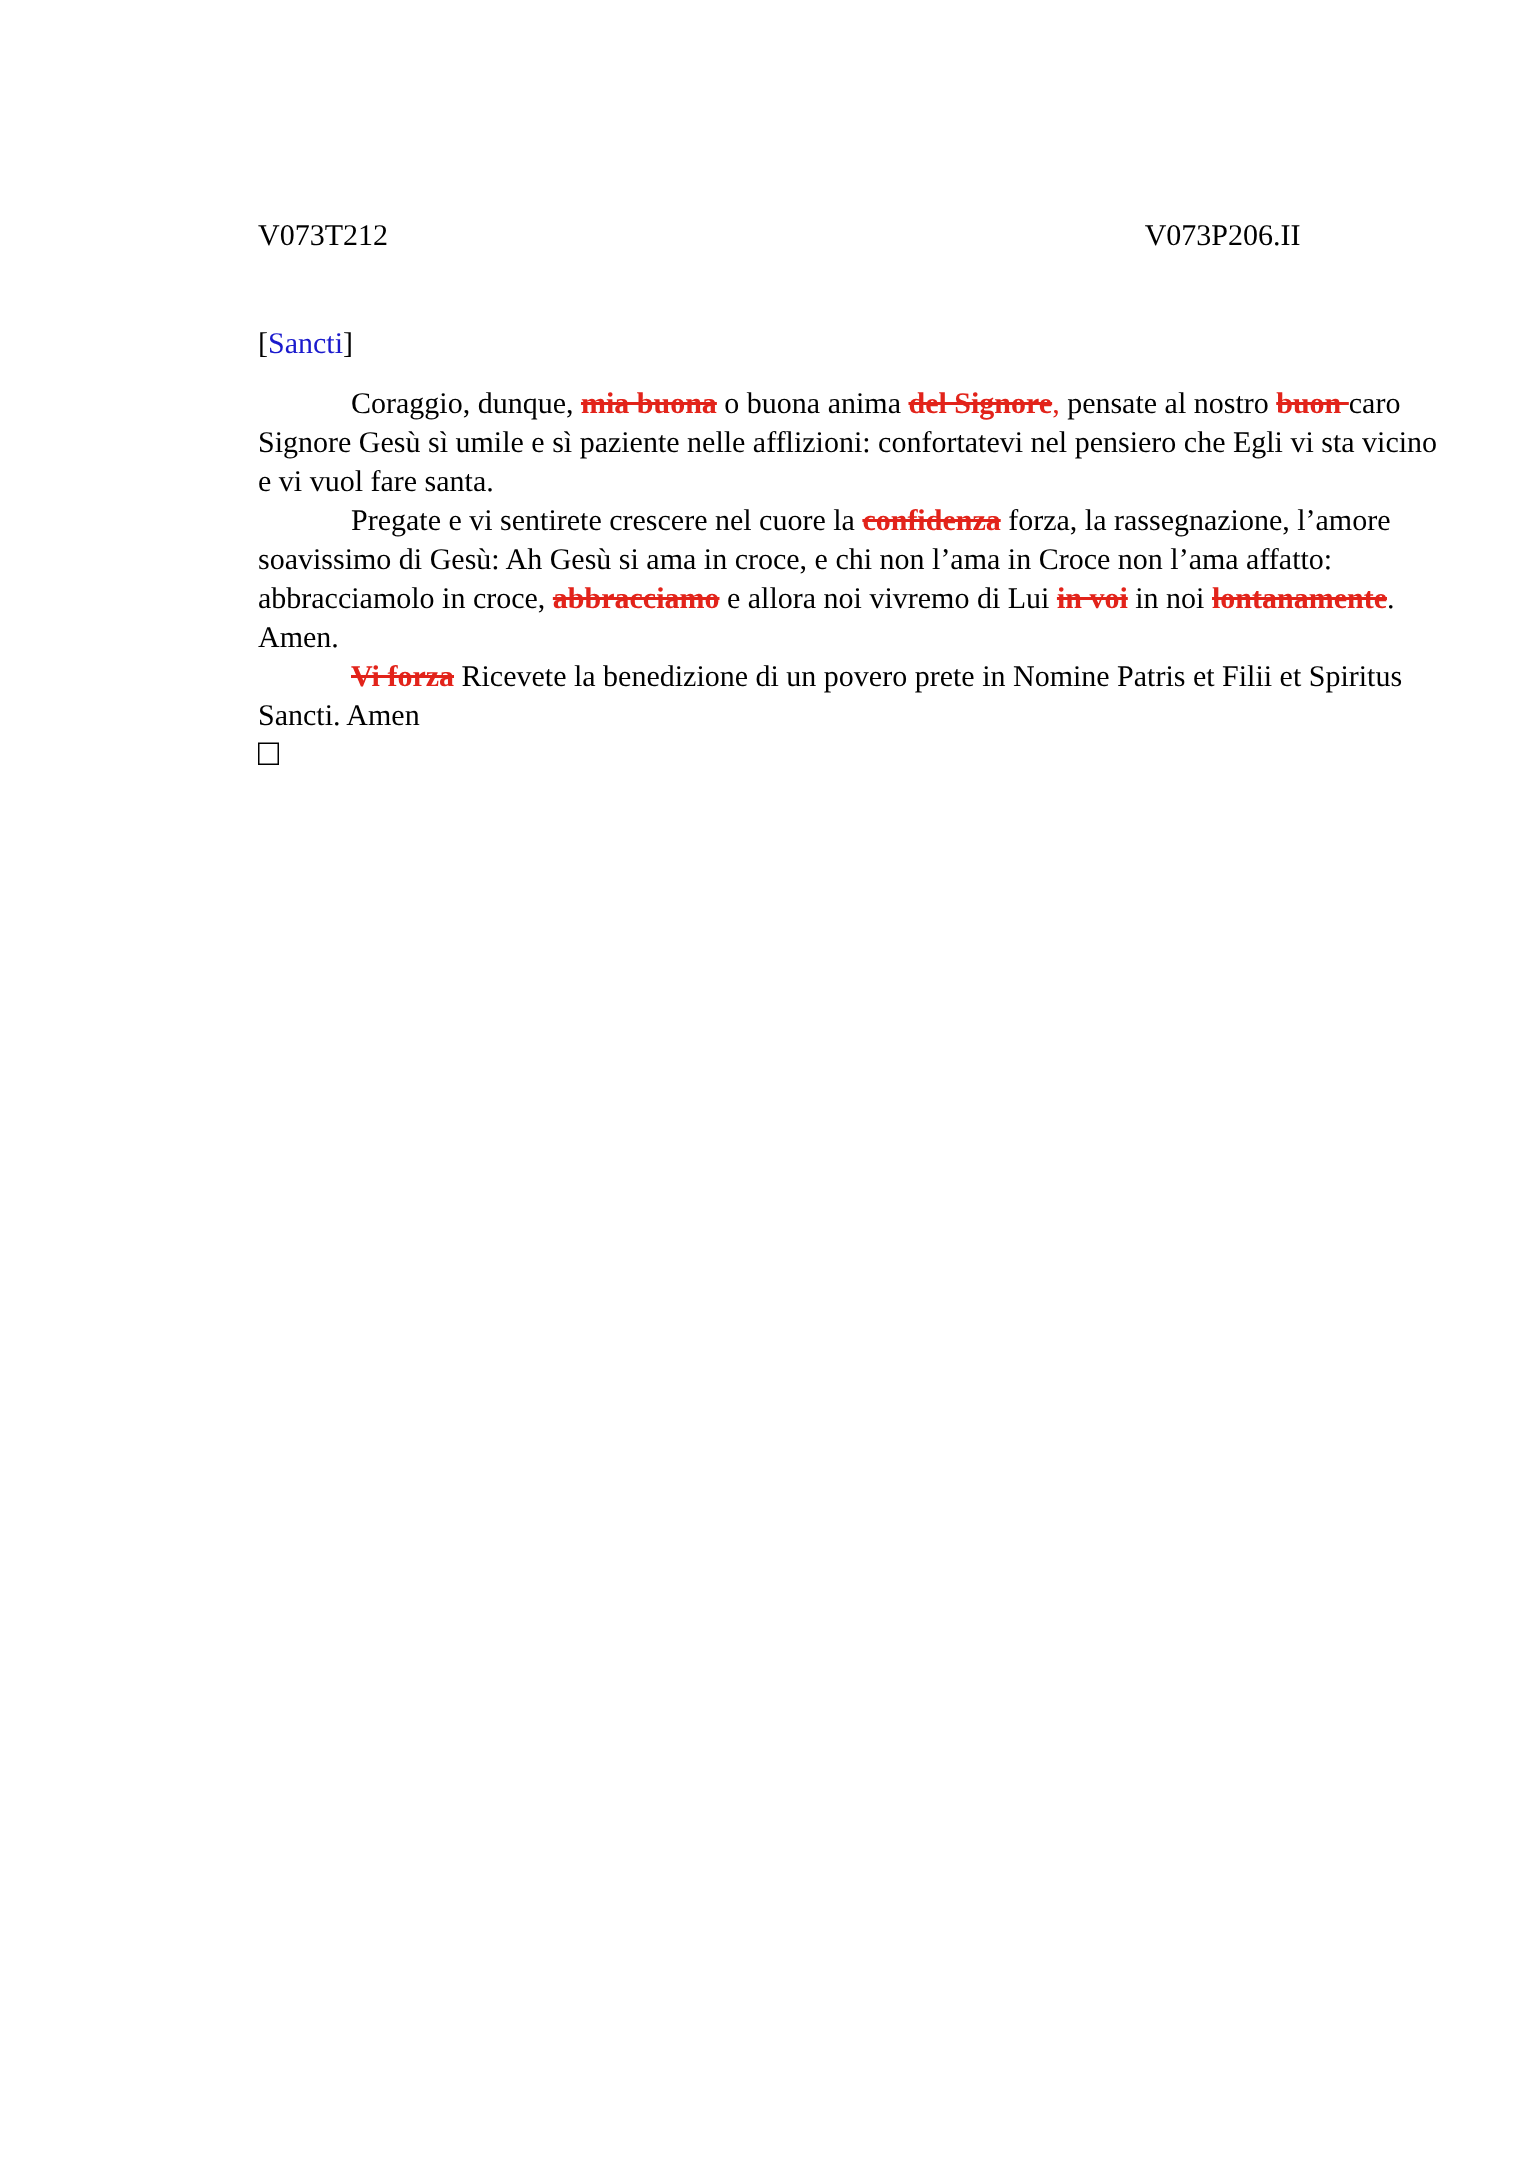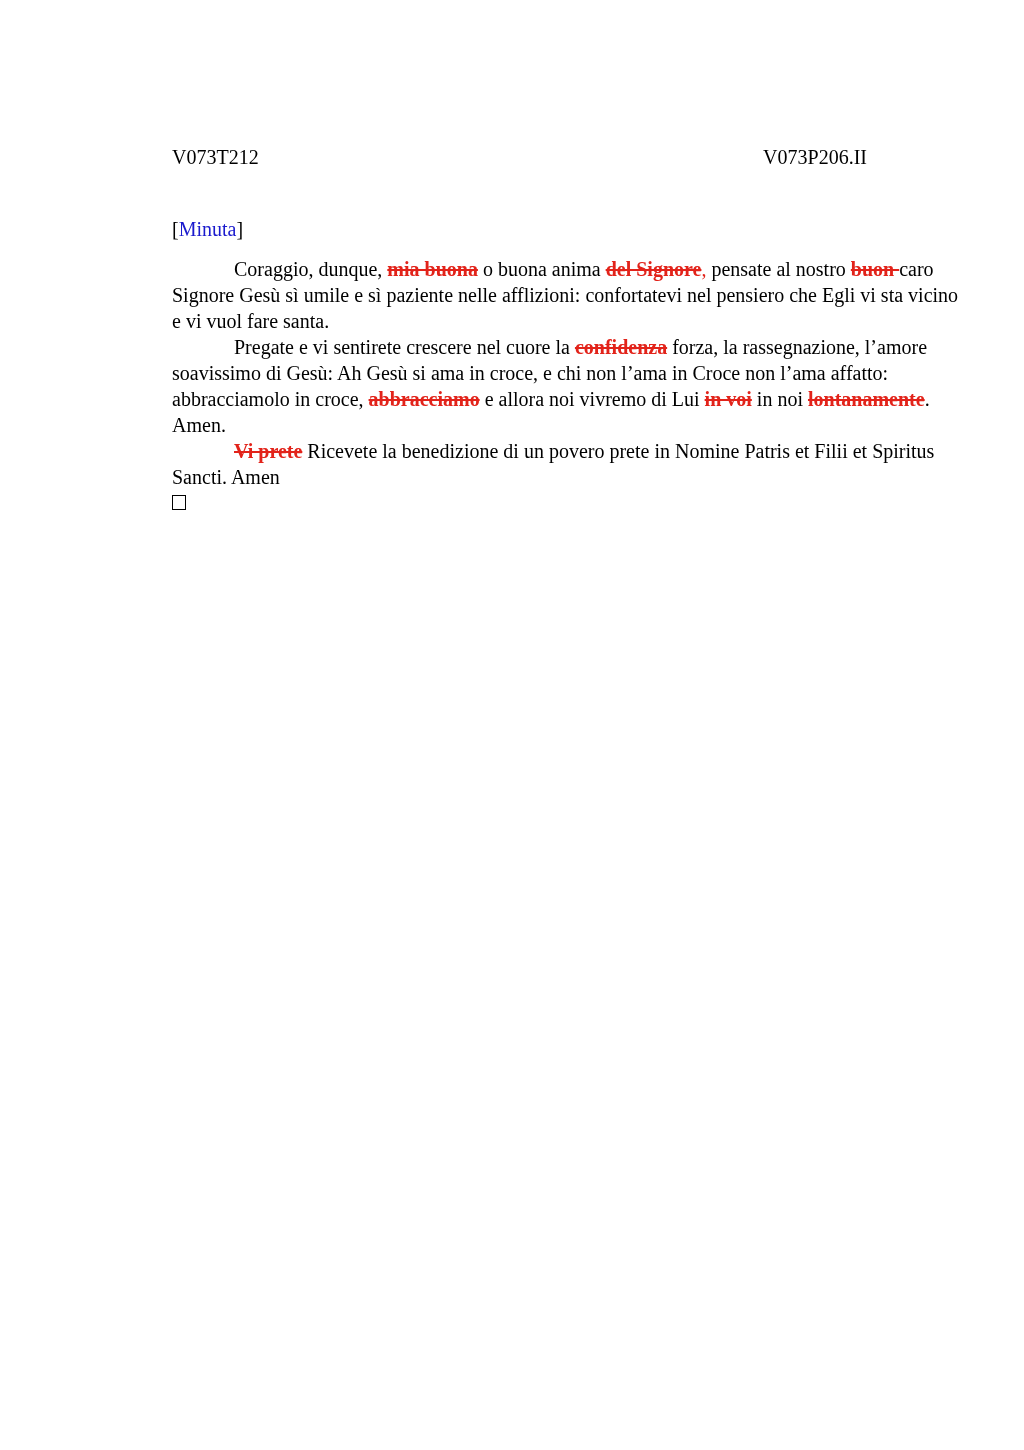--- a/index.html
+++ b/index.html
@@ -62,25 +62,25 @@
 <body>
 
 <div class="page">
 
   <div class="header-row">
     <span>V073T212</span>
     <span>V073P206.II</span>
   </div>
 
   <div class="minuta-row">
-    <span>[</span><span class="minuta-word">Minuta</span><span>]</span>
+    <span>[</span><span class="minuta-word">Sancti</span><span>]</span>
   </div>
 
   <div class="content">
     <p class="para"><span class="seg-plain">Coraggio, dunque, </span><span class="seg-deleted">mia buona</span><span class="seg-plain"> o buona anima </span><span class="seg-deleted">del Signore</span><span class="seg-red">,</span><span class="seg-plain"> pensate al nostro </span><span class="seg-deleted">buon </span><span class="seg-plain">caro Signore Gesù sì umile e sì paziente nelle afflizioni: confortatevi nel pensiero che Egli vi sta vicino e vi vuol fare santa.</span></p>
     <p class="para"><span class="seg-plain">Pregate e vi sentirete crescere nel cuore la </span><span class="seg-deleted">confidenza</span><span class="seg-plain"> forza, la rassegnazione, l’amore soavissimo di Gesù: Ah Gesù si ama in croce, e chi non l’ama in Croce non l’ama affatto: abbracciamolo in croce, </span><span class="seg-deleted">abbracciamo</span><span class="seg-plain"> e allora noi vivremo di Lui </span><span class="seg-deleted">in voi</span><span class="seg-plain"> in noi </span><span class="seg-deleted">lontanamente</span><span class="seg-plain">. Amen.</span></p>
-    <p class="para"><span class="seg-deleted">Vi prete</span><span class="seg-plain"> Ricevete la benedizione di un povero prete in Nomine Patris et Filii et Spiritus Sancti. Amen</span></p>
+    <p class="para"><span class="seg-deleted">Vi forza</span><span class="seg-plain"> Ricevete la benedizione di un povero prete in Nomine Patris et Filii et Spiritus Sancti. Amen</span></p>
     <div class="square-line">
       <span class="empty-box"></span>
     </div>
   </div>
 
 </div>
 
 </body></html>

